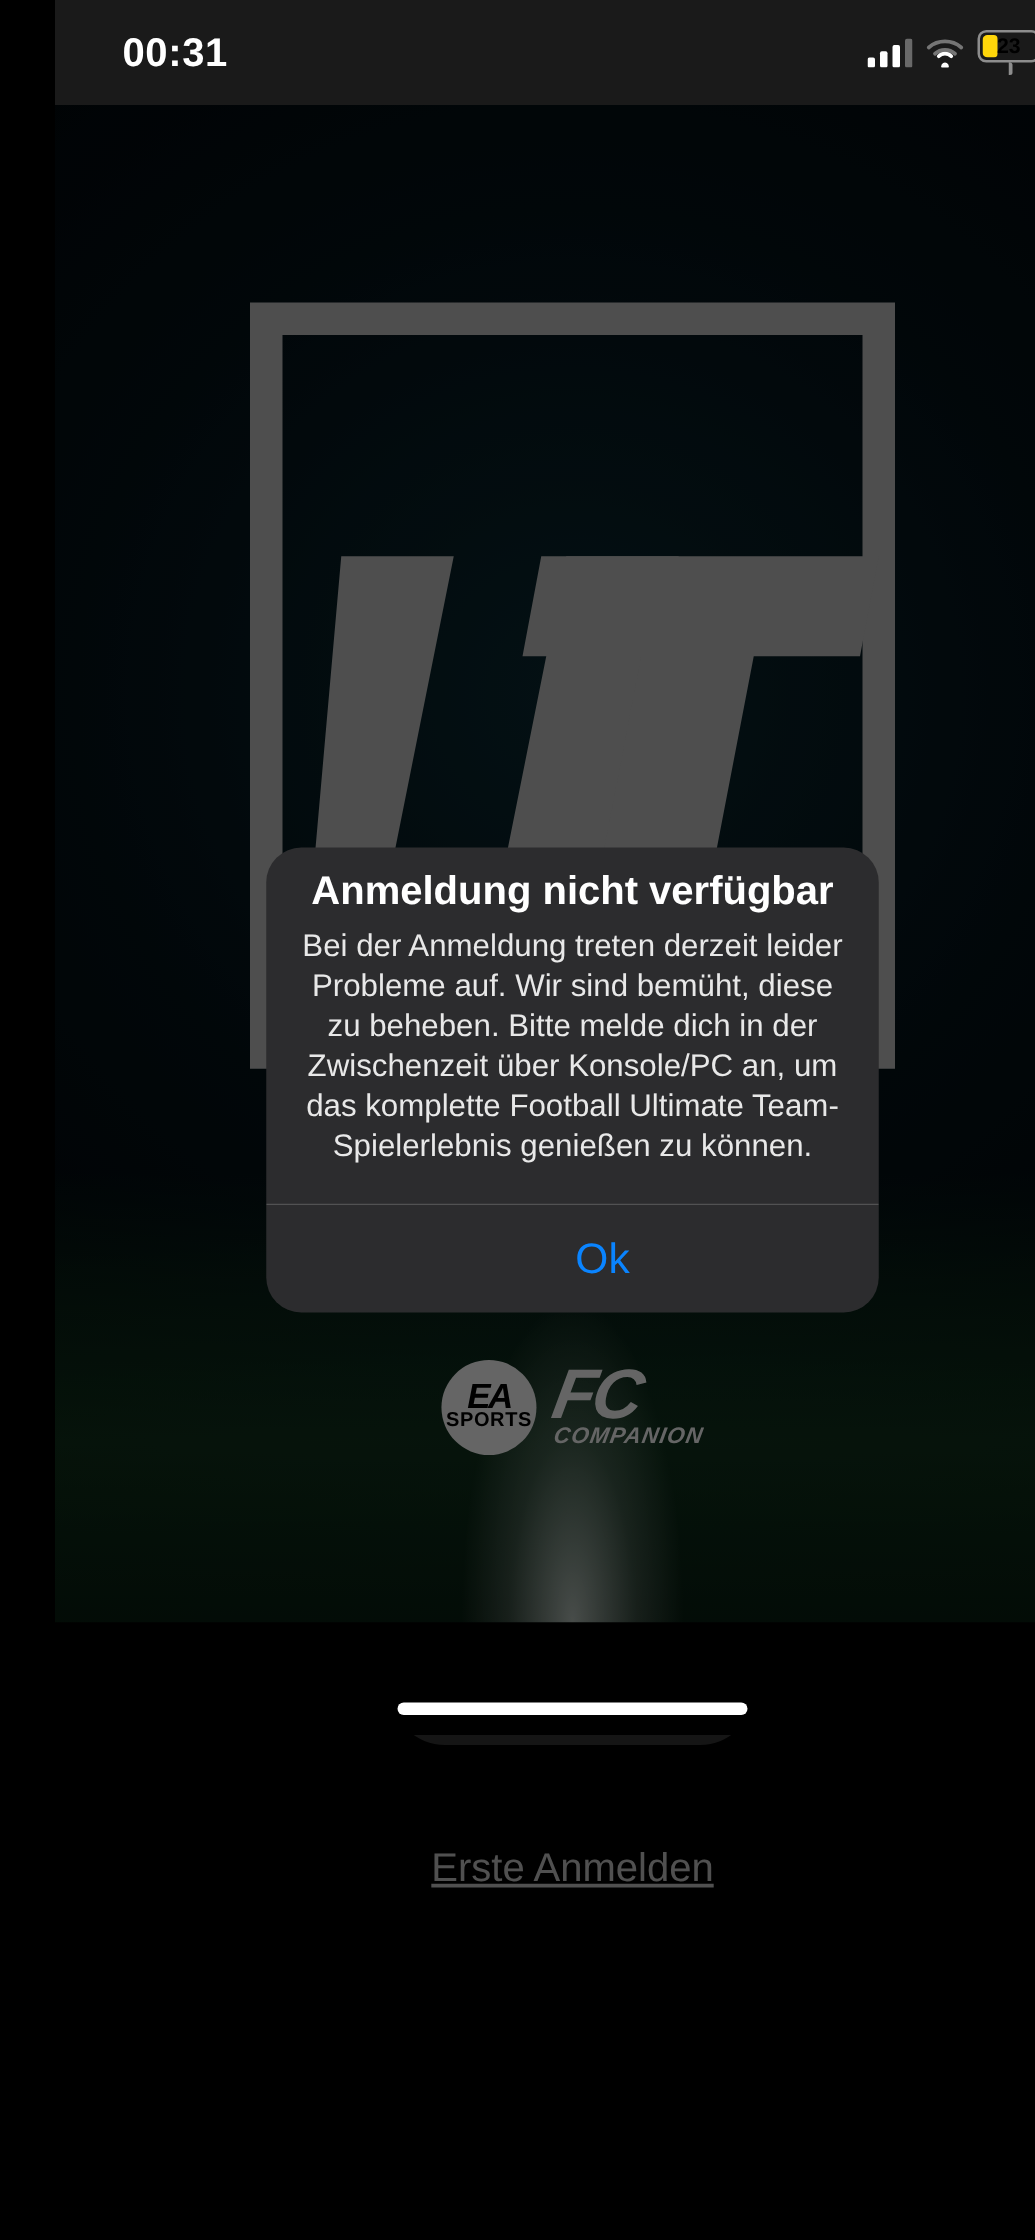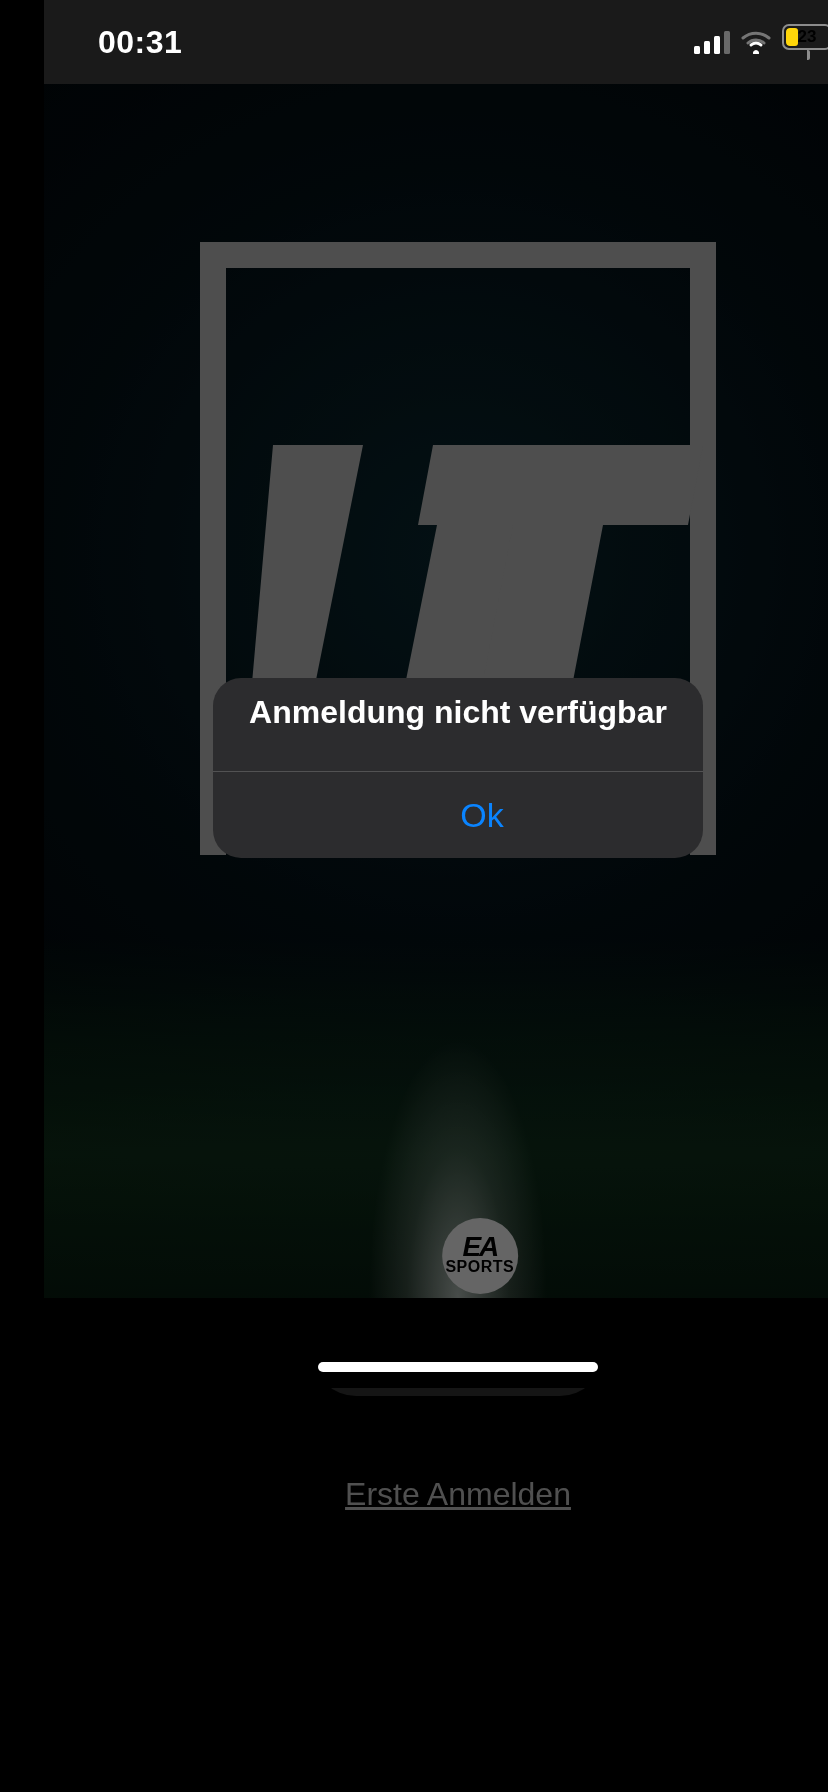--- a/index.html
+++ b/index.html
@@ -81,28 +81,27 @@
   .ut-logo {
     position: absolute;
     top: 225px;
     left: 50%;
     transform: translateX(-50%);
     z-index: 2;
   }
 
   .ea-branding {
     position: absolute;
-    top: 1218px;
-    left: 50%;
-    transform: translateX(-50%);
-    display: flex;
-    align-items: flex-end;
+    top: 1088px;
+    left: 50%;
+    transform: translateX(-50%);
+    display: flex;
+    align-items: center;
     gap: 14px;
     z-index: 2;
-    flex-direction: column;
   }
   .ea-circle {
     width: 76px;
     height: 76px;
     background: #b9b9b9;
     border-radius: 50%;
     display: flex;
     flex-direction: column;
     align-items: center;
     justify-content: center;
@@ -305,20 +304,21 @@
 
   <button class="first-steps">Erste Anmelden</button>
 
   <div class="grass"></div>
 
   <div class="dim-overlay"></div>
 
   <div class="alert">
     <div class="alert-content">
       <div class="alert-title">Anmeldung nicht verfügbar</div>
+      <div class="alert-message">Bei der Anmeldung treten derzeit leider Probleme auf. Wir sind bemüht, diese zu beheben. Bitte melde dich in der Zwischenzeit über Konsole/PC an, um das komplette Football Ultimate Team-Spielerlebnis genießen zu können.</div>
     </div>
     <div class="alert-divider"></div>
     <button class="alert-button">Ok</button>
   </div>
 
   <div class="bottom-bar"></div>
   <div class="home-indicator"></div>
 
 </div>
 

